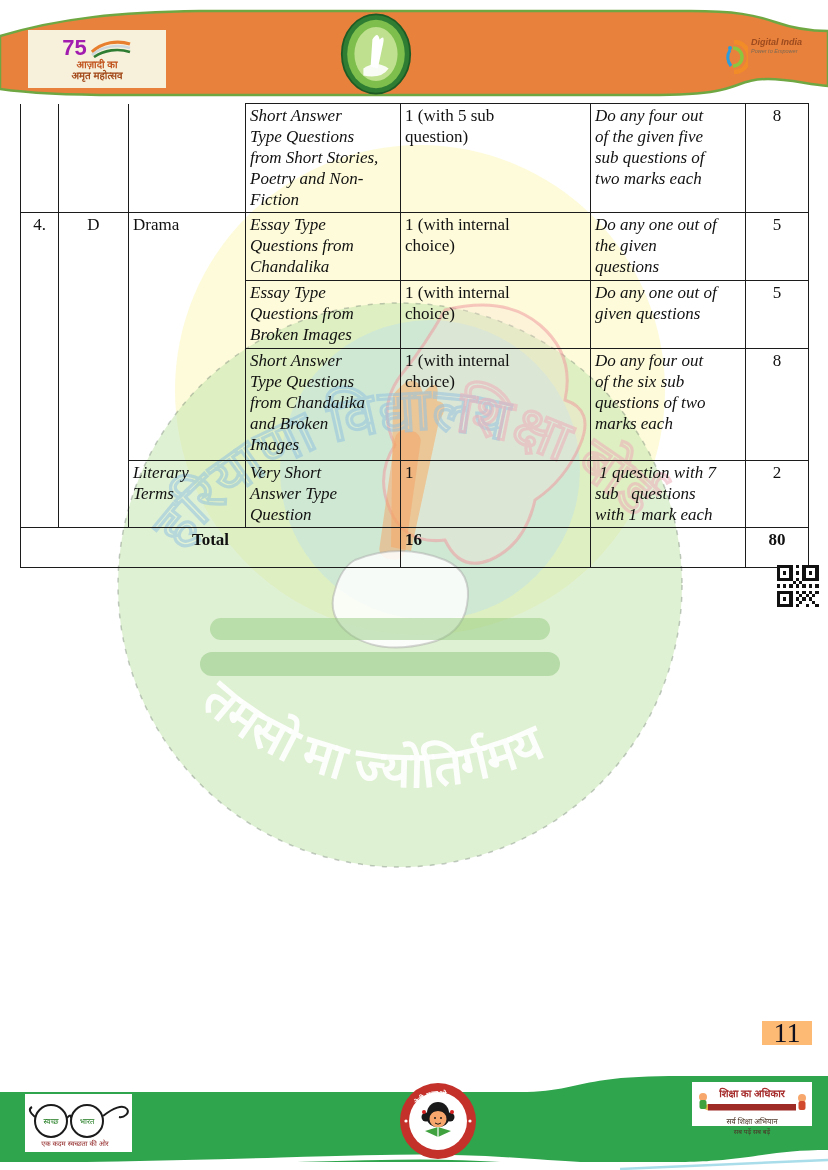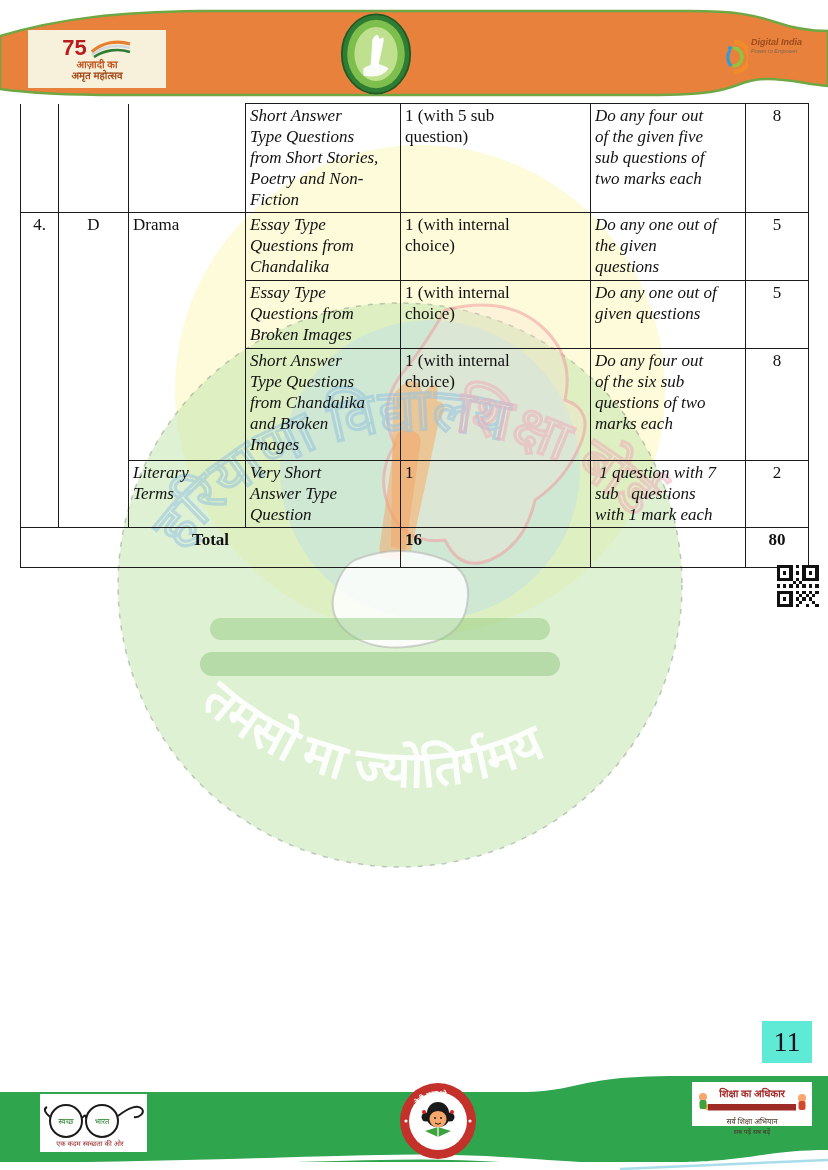--- a/index.html
+++ b/index.html
@@ -7,21 +7,21 @@
         font-family:"Liberation Serif","DejaVu Serif",serif;}
   
   .band{position:absolute;left:0;z-index:3;}
   .band.header{top:0;}
   .band.footer{top:1070px;}
   .hlogo{position:absolute;z-index:4;}
   .azadi-box{left:28px;top:30px;width:138px;height:58px;background:#F7F1DC;
              display:flex;flex-direction:column;align-items:center;justify-content:center;
              font-family:"Liberation Sans",sans-serif;}
   .azadi-top{display:flex;align-items:center;gap:3px;}
-  .azadi-75{font-size:22px;font-weight:bold;color:#b91c1c;line-height:1;text-align:right;}
+  .azadi-75{font-size:22px;font-weight:bold;color:#a21caf;line-height:1;text-align:right;}
   .azadi-l1{font-size:10px;color:#C2561F;font-weight:bold;line-height:1.15;}
   .azadi-l2{font-size:10px;color:#A34A1A;font-weight:bold;line-height:1.15;}
   .hbse-box{left:340px;top:12px;}
   .di-box{left:722px;top:38px;display:flex;align-items:flex-start;gap:3px;
           font-family:"Liberation Sans",sans-serif;justify-content:center;}
   .di-text .t1{font-size:9px;font-style:italic;font-weight:bold;color:#9C4A1E;line-height:1.1;}
   .di-text .t2{font-size:5.5px;font-style:italic;color:#7B6A55;line-height:1.2;}
   
   .watermark{position:absolute;left:25px;top:140px;z-index:1;opacity:.8;pointer-events:none;}
   
@@ -30,26 +30,26 @@
                font-size:17px;line-height:21px;color:#111;}
   table.qtable td{border:1.5px solid #1c1c1c;vertical-align:top;padding:1px 4px;
                   overflow:hidden;background:transparent;}
   table.qtable tr.first td.no-top{border-top:none;}
   td.c{text-align:center;}
   td.pre{white-space:pre-wrap;font-style:italic;}
   td.qty{padding-right:42px;white-space:pre-wrap;}
   tr.total-row td{font-weight:bold;}
   
   .qr{position:absolute;left:775px;top:565px;z-index:3;}
-  .pagenum{position:absolute;left:762px;top:1021px;width:50px;height:42px;background:#5eead4;
+  .pagenum{position:absolute;left:762px;top:1021px;width:50px;height:24px;background:#fdba74;
            z-index:3;display:flex;align-items:center;justify-content:center;
            font-size:28px;color:#10101e;font-family:"Liberation Serif",serif;}
   
   .flogo{position:absolute;z-index:4;}
-  .swachh-box{left:25px;top:1094px;width:107px;height:58px;background:#ffffff;margin-left:15px;}
+  .swachh-box{left:25px;top:1094px;width:107px;height:58px;background:#ffffff;}
   .bbbp-box{left:398px;top:1081px;}
   .rte-box{left:692px;top:1082px;width:120px;height:44px;background:#ffffff;}
 </style>
 </head>
 <body>
 
 <div class="page">
 
   <div class="watermark">
     <svg width="780" height="780" viewBox="0 0 780 780">

